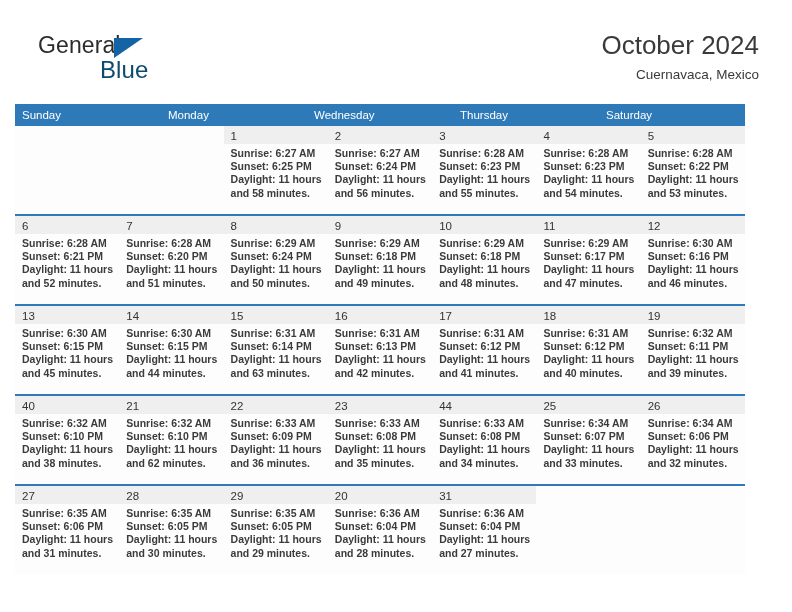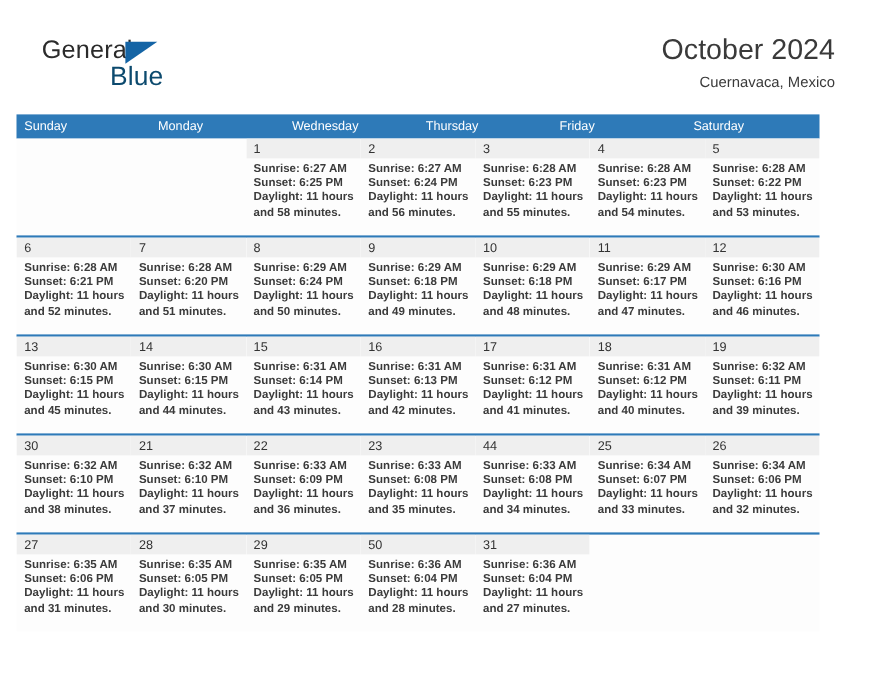--- a/index.html
+++ b/index.html
@@ -171,21 +171,20 @@
     </div>
 
   </div>
 
   <div class="calendar">
     <div class="weekday-row" id="weekday-row">
         <div class="weekday">Sunday</div>
         <div class="weekday">Monday</div>
         <div class="weekday">Wednesday</div>
         <div class="weekday">Thursday</div>
-        <div class="weekday">Friday</div>
         <div class="weekday">Saturday</div>
       </div>
     <div id="weeks-container">
         <div class="week-row first">
           <div class="day-cell blank">
             <div class="day-num-band"><span class="day-num"></span></div>
           </div>
           <div class="day-cell blank">
             <div class="day-num-band"><span class="day-num"></span></div>
           </div>
@@ -318,21 +317,21 @@
               <div>Daylight: 11 hours</div>
               <div>and 44 minutes.</div>
             </div>
           </div>
           <div class="day-cell">
             <div class="day-num-band"><span class="day-num">15</span></div>
             <div class="day-info">
               <div>Sunrise: 6:31 AM</div>
               <div>Sunset: 6:14 PM</div>
               <div>Daylight: 11 hours</div>
-              <div>and 43 minutes.</div>
+              <div>and 63 minutes.</div>
             </div>
           </div>
           <div class="day-cell">
             <div class="day-num-band"><span class="day-num">16</span></div>
             <div class="day-info">
               <div>Sunrise: 6:31 AM</div>
               <div>Sunset: 6:13 PM</div>
               <div>Daylight: 11 hours</div>
               <div>and 42 minutes.</div>
             </div>
@@ -360,35 +359,35 @@
             <div class="day-info">
               <div>Sunrise: 6:32 AM</div>
               <div>Sunset: 6:11 PM</div>
               <div>Daylight: 11 hours</div>
               <div>and 39 minutes.</div>
             </div>
           </div>
         </div>
         <div class="week-row">
           <div class="day-cell">
-            <div class="day-num-band"><span class="day-num">30</span></div>
+            <div class="day-num-band"><span class="day-num">40</span></div>
             <div class="day-info">
               <div>Sunrise: 6:32 AM</div>
               <div>Sunset: 6:10 PM</div>
               <div>Daylight: 11 hours</div>
               <div>and 38 minutes.</div>
             </div>
           </div>
           <div class="day-cell">
             <div class="day-num-band"><span class="day-num">21</span></div>
             <div class="day-info">
               <div>Sunrise: 6:32 AM</div>
               <div>Sunset: 6:10 PM</div>
               <div>Daylight: 11 hours</div>
-              <div>and 37 minutes.</div>
+              <div>and 62 minutes.</div>
             </div>
           </div>
           <div class="day-cell">
             <div class="day-num-band"><span class="day-num">22</span></div>
             <div class="day-info">
               <div>Sunrise: 6:33 AM</div>
               <div>Sunset: 6:09 PM</div>
               <div>Daylight: 11 hours</div>
               <div>and 36 minutes.</div>
             </div>
@@ -452,21 +451,21 @@
           <div class="day-cell">
             <div class="day-num-band"><span class="day-num">29</span></div>
             <div class="day-info">
               <div>Sunrise: 6:35 AM</div>
               <div>Sunset: 6:05 PM</div>
               <div>Daylight: 11 hours</div>
               <div>and 29 minutes.</div>
             </div>
           </div>
           <div class="day-cell">
-            <div class="day-num-band"><span class="day-num">50</span></div>
+            <div class="day-num-band"><span class="day-num">20</span></div>
             <div class="day-info">
               <div>Sunrise: 6:36 AM</div>
               <div>Sunset: 6:04 PM</div>
               <div>Daylight: 11 hours</div>
               <div>and 28 minutes.</div>
             </div>
           </div>
           <div class="day-cell">
             <div class="day-num-band"><span class="day-num">31</span></div>
             <div class="day-info">

